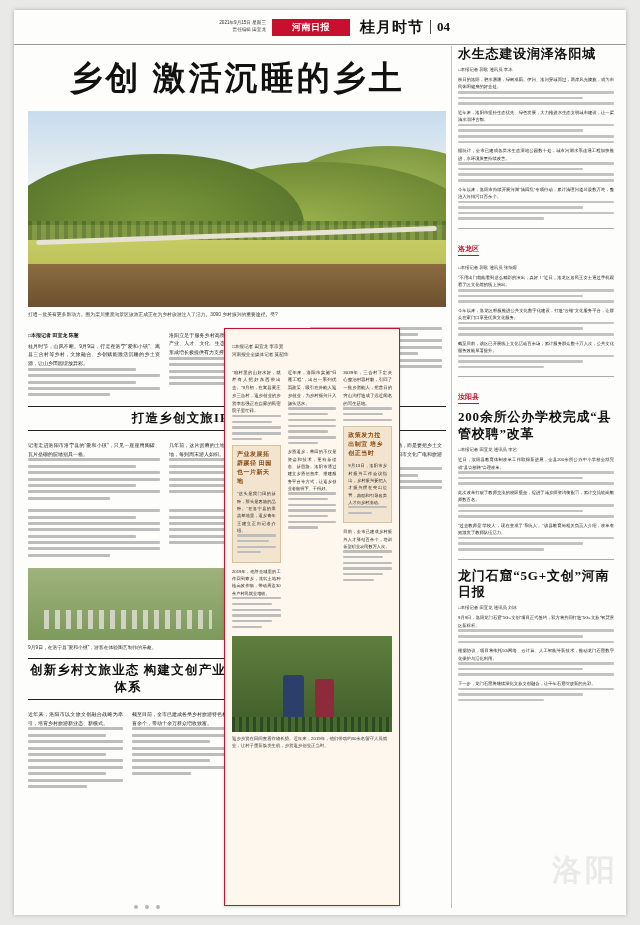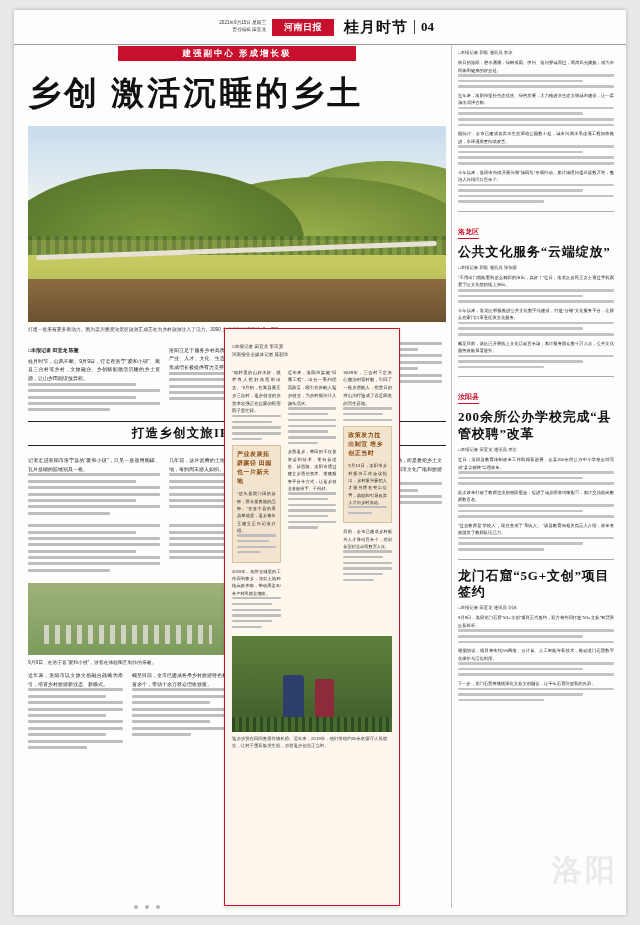--- a/index.html
+++ b/index.html
@@ -45,21 +45,21 @@
     line-height: 1.5;
     text-align: right;
     width: 52px;
   }
   .mast-logo {
     margin-left: 6px;
     background: #c8102e;
     color: #fff;
     font-size: 9px;
     font-weight: bold;
-    padding: 2px 12px;
+    padding: 2px 20px;
     letter-spacing: 0.5px;
     font-family: "Liberation Serif", serif;
   }
   .mast-title {
     margin-left: 10px;
     font-size: 15px;
     font-weight: bold;
     color: #111;
     letter-spacing: 1px;
     font-family: "Liberation Serif", serif;
@@ -112,20 +112,21 @@
     font-size: 8.5px;
     font-weight: bold;
     letter-spacing: 2px;
     display: flex;
     align-items: center;
     justify-content: center;
     font-family: "Liberation Serif", serif;
   }
   .headline {
     margin-top: 10px;
+    text-align: center;
     font-size: 33px;
     font-weight: bold;
     color: #111;
     letter-spacing: 3px;
     font-family: "Liberation Serif", serif;
   }
   .hero-photo {
     margin-top: 10px;
     width: 418px;
     height: 196px;
@@ -366,21 +367,20 @@
       <div class="mast-title">桂月时节</div>
       <div class="mast-sep"></div>
       <div class="mast-pageno">04</div>
     </div>
 
     <div class="body-area">
       <div class="vrule"></div>
 
       <div class="col-left">
 
-        <div class="ribbon">建强副中心  形成增长极</div>
         <div class="headline">乡创  激活沉睡的乡土</div>
 
         <div class="hero-photo">
           <div class="hero-sky"></div>
           <div class="hero-hill-c"></div>
           <div class="hero-hill-b"></div>
           <div class="hero-hill-a"></div>
           <div class="hero-field"></div>
           <div class="hero-trees"></div>
           <div class="hero-field2"></div>
@@ -473,20 +473,23 @@
           </div>
         </div>
 
         <div style="width:200px; margin-top:8px;">
           <div class="photo-grey">
             <div class="ppl"></div>
           </div>
           <div class="caption">9月9日，在洛宁县“爱和小镇”，游客在体验陶艺制作的乐趣。</div>
         </div>
 
+        <div style="width:200px;">
+          <div class="sect-head">创新乡村文旅业态  构建文创产业体系</div>
+        </div>
 
         <div class="two-col" style="width:200px;">
           <div style="width:95px;">
             <div class="lead">近年来，洛阳市以文旅文创融合战略为牵引，培育乡村旅游新业态、新模式。</div>
             <div class="tl"></div>
               <div class="tl s2"></div>
               <div class="tl"></div>
             <div class="tl"></div>
               <div class="tl s2"></div>
               <div class="tl"></div>
@@ -581,20 +584,21 @@
 
         <div class="inset-photo">
           <div class="p1"></div>
           <div class="p2"></div>
           <div class="grass"></div>
         </div>
         <div class="inset-cap">返乡乡贤在田间查看作物长势。近年来，2019年，他们带动约30余名留守人员就业，让村子重新焕发生机，乡贤返乡创业正当时。</div>
       </div>
 
       <div class="col-right">
+        <div class="r-head">水生态建设润泽洛阳城</div>
         <div class="r-byline">□本报记者  郭歌  通讯员  李冰</div>
         <div class="lead" style="font-size:4.3px;">秋日的洛阳，碧水潺潺，绿树成荫。伊河、洛河穿城而过，两岸风光旖旎，成为市民休闲健身的好去处。</div>
         <div class="rt"></div>
           <div class="rt m"></div>
           <div class="rt"></div>
         <div class="lead" style="font-size:4.3px;">近年来，洛阳市坚持生态优先、绿色发展，大力推进水生态文明城市建设，让一渠清水润泽古都。</div>
         <div class="rt"></div>
           <div class="rt m"></div>
           <div class="rt"></div>
           <div class="rt"></div>
@@ -606,21 +610,20 @@
         <div class="lead" style="font-size:4.3px;">今年以来，洛阳市持续开展河湖“清四乱”专项行动，累计清理河道垃圾数万吨，整治入河排污口百余个。</div>
         <div class="rt"></div>
           <div class="rt m"></div>
           <div class="rt"></div>
           <div class="rt s"></div>
 
         <div class="r-rule"></div>
 
         <div>
           <div class="kicker">洛龙区</div>
-          <div class="r-head">公共文化服务“云端绽放”</div>
           <div class="r-byline">□本报记者  郭歌  通讯员  张怡熔</div>
           <div class="lead" style="font-size:4.3px;">“不用出门就能看到这么精彩的演出，真好！”近日，洛龙区居民王女士通过手机观看了区文化馆的线上演出。</div>
           <div class="rt"></div><div class="rt m"></div><div class="rt"></div>
           <div class="lead" style="font-size:4.3px;">今年以来，洛龙区积极推进公共文化数字化建设，打造“云端”文化服务平台，让群众在家门口享受优质文化服务。</div>
           <div class="rt"></div><div class="rt m"></div><div class="rt"></div>
           <div class="lead" style="font-size:4.3px;">截至目前，该区已开展线上文化活动百余场，累计服务群众数十万人次，公共文化服务效能显著提升。</div>
           <div class="rt"></div><div class="rt m"></div><div class="rt s"></div>
         </div>
 
         <div class="r-rule"></div>
@@ -633,21 +636,21 @@
           <div class="rt"></div><div class="rt m"></div><div class="rt"></div>
           <div class="lead" style="font-size:4.3px;">此次改革打破了教师交流的校际壁垒，促进了城乡师资均衡配置，累计交流轮岗教师数百名。</div>
           <div class="rt"></div><div class="rt m"></div><div class="rt"></div>
           <div class="lead" style="font-size:4.3px;">“过去教师是‘学校人’，现在变成了‘系统人’。”该县教育局相关负责人介绍，改革有效激发了教师队伍活力。</div>
           <div class="rt"></div><div class="rt m"></div><div class="rt s"></div>
         </div>
 
         <div class="r-rule"></div>
 
         <div>
-          <div class="r-head">龙门石窟“5G+文创”项目签约</div>
+          <div class="r-head">龙门石窟“5G+文创”河南日报</div>
           <div class="r-byline">□本报记者  田宜龙  通讯员  刘冰</div>
           <div class="lead" style="font-size:4.3px;">9月9日，洛阳龙门石窟“5G+文创”项目正式签约，双方将共同打造“5G+文旅”智慧景区新标杆。</div>
           <div class="rt"></div>
             <div class="rt m"></div>
             <div class="rt"></div>
           <div class="lead" style="font-size:4.3px;">根据协议，项目将依托5G网络、云计算、人工智能等新技术，推动龙门石窟数字化保护与活化利用。</div>
           <div class="rt"></div>
             <div class="rt m"></div>
             <div class="rt"></div>
           <div class="lead" style="font-size:4.3px;">下一步，龙门石窟将继续深化文旅文创融合，让千年石窟绽放新的光彩。</div>

